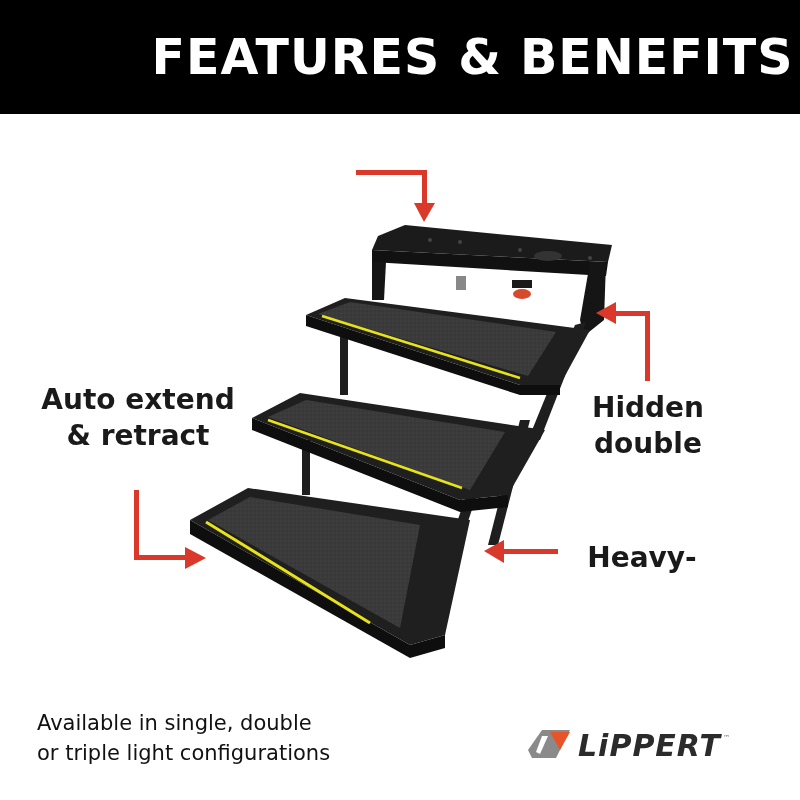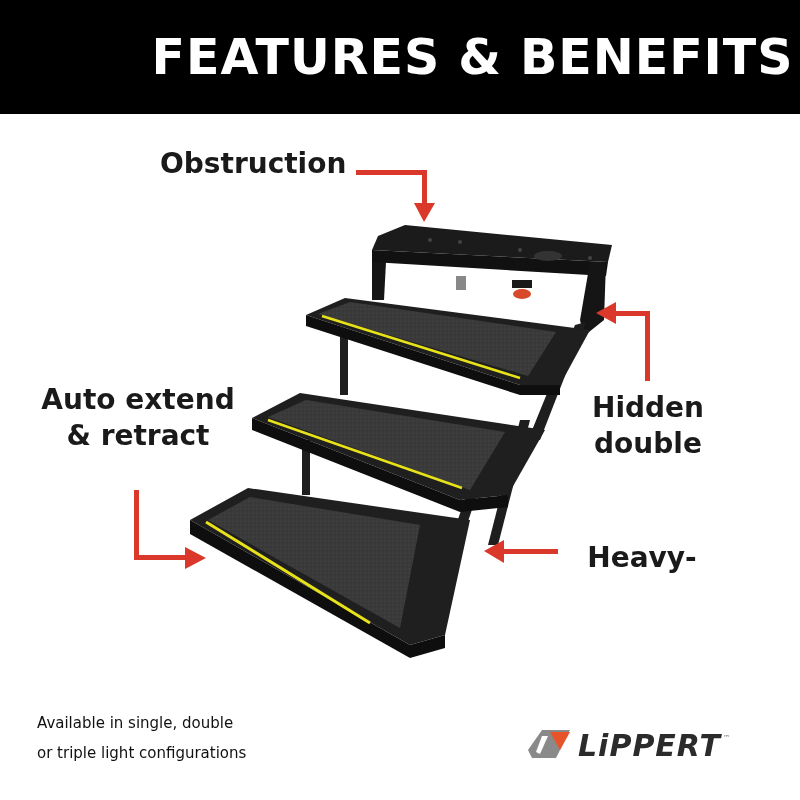--- a/index.html
+++ b/index.html
@@ -1,20 +1,20 @@
 <!DOCTYPE html>
 <html><head>
 <meta charset="utf-8">
 <style>
   html, body { margin:0; padding:0; }
   body { width:800px; height:800px; background:#ffffff; position:relative; overflow:hidden; font-family:"DejaVu Sans", sans-serif; }
   .banner { position:absolute; left:0; top:0; width:800px; height:114px; background:#000; display:flex; align-items:center; justify-content:flex-end; }
   .banner-title { color:#fff; font-family:"DejaVu Sans", sans-serif; font-weight:bold; font-size:50px; letter-spacing:1px; transform:scaleX(0.98); }
   .label { position:absolute; color:#1a1a1a; font-weight:bold; font-size:28px; line-height:36px; text-align:center; font-family:"DejaVu Sans", sans-serif; }
-  .footnote { position:absolute; left:37px; top:708px; font-size:15px; line-height:30px; color:#111; font-family:"DejaVu Sans", sans-serif; }
+  .footnote { position:absolute; left:37px; top:708px; font-size:21px; line-height:30px; color:#111; font-family:"DejaVu Sans", sans-serif; }
   .art { position:absolute; left:0; top:0; }
   .logo { position:absolute; left:528px; top:728px; display:flex; align-items:flex-start; }
   .logo-word { font-family:"DejaVu Sans", sans-serif; font-weight:bold; font-style:italic; font-size:30px; color:#2b2b2b; letter-spacing:1px; margin-left:6px; }
   .tm { font-size:7px; color:#666; align-self:flex-start; margin-left:2px; margin-top:6px; }
 </style>
 </head>
 <body>
 
 <div class="banner">
   <div class="banner-title">FEATURES &amp; BENEFITS</div>
@@ -94,21 +94,20 @@
     <rect x="134" y="555" width="54" height="5"></rect>
     <polygon points="185,547 185,569 206,558"></polygon>
   </g>
   <g fill="#d9382a">
     <rect x="500" y="549" width="58" height="5"></rect>
     <polygon points="504,540 504,563 484,551"></polygon>
   </g>
 </svg>
 
 <div class="label" style="left:160px; top:146px; width:186px;">
-  <div>Obstruction</div>
 </div>
 
 <div class="label" style="left:580px; top:390px; width:136px;">
   <div>Hidden</div>
   <div>double</div>
 </div>
 
 <div class="label" style="left:40px; top:382px; width:196px;">
   <div>Auto extend</div>
   <div>&amp; retract</div>

